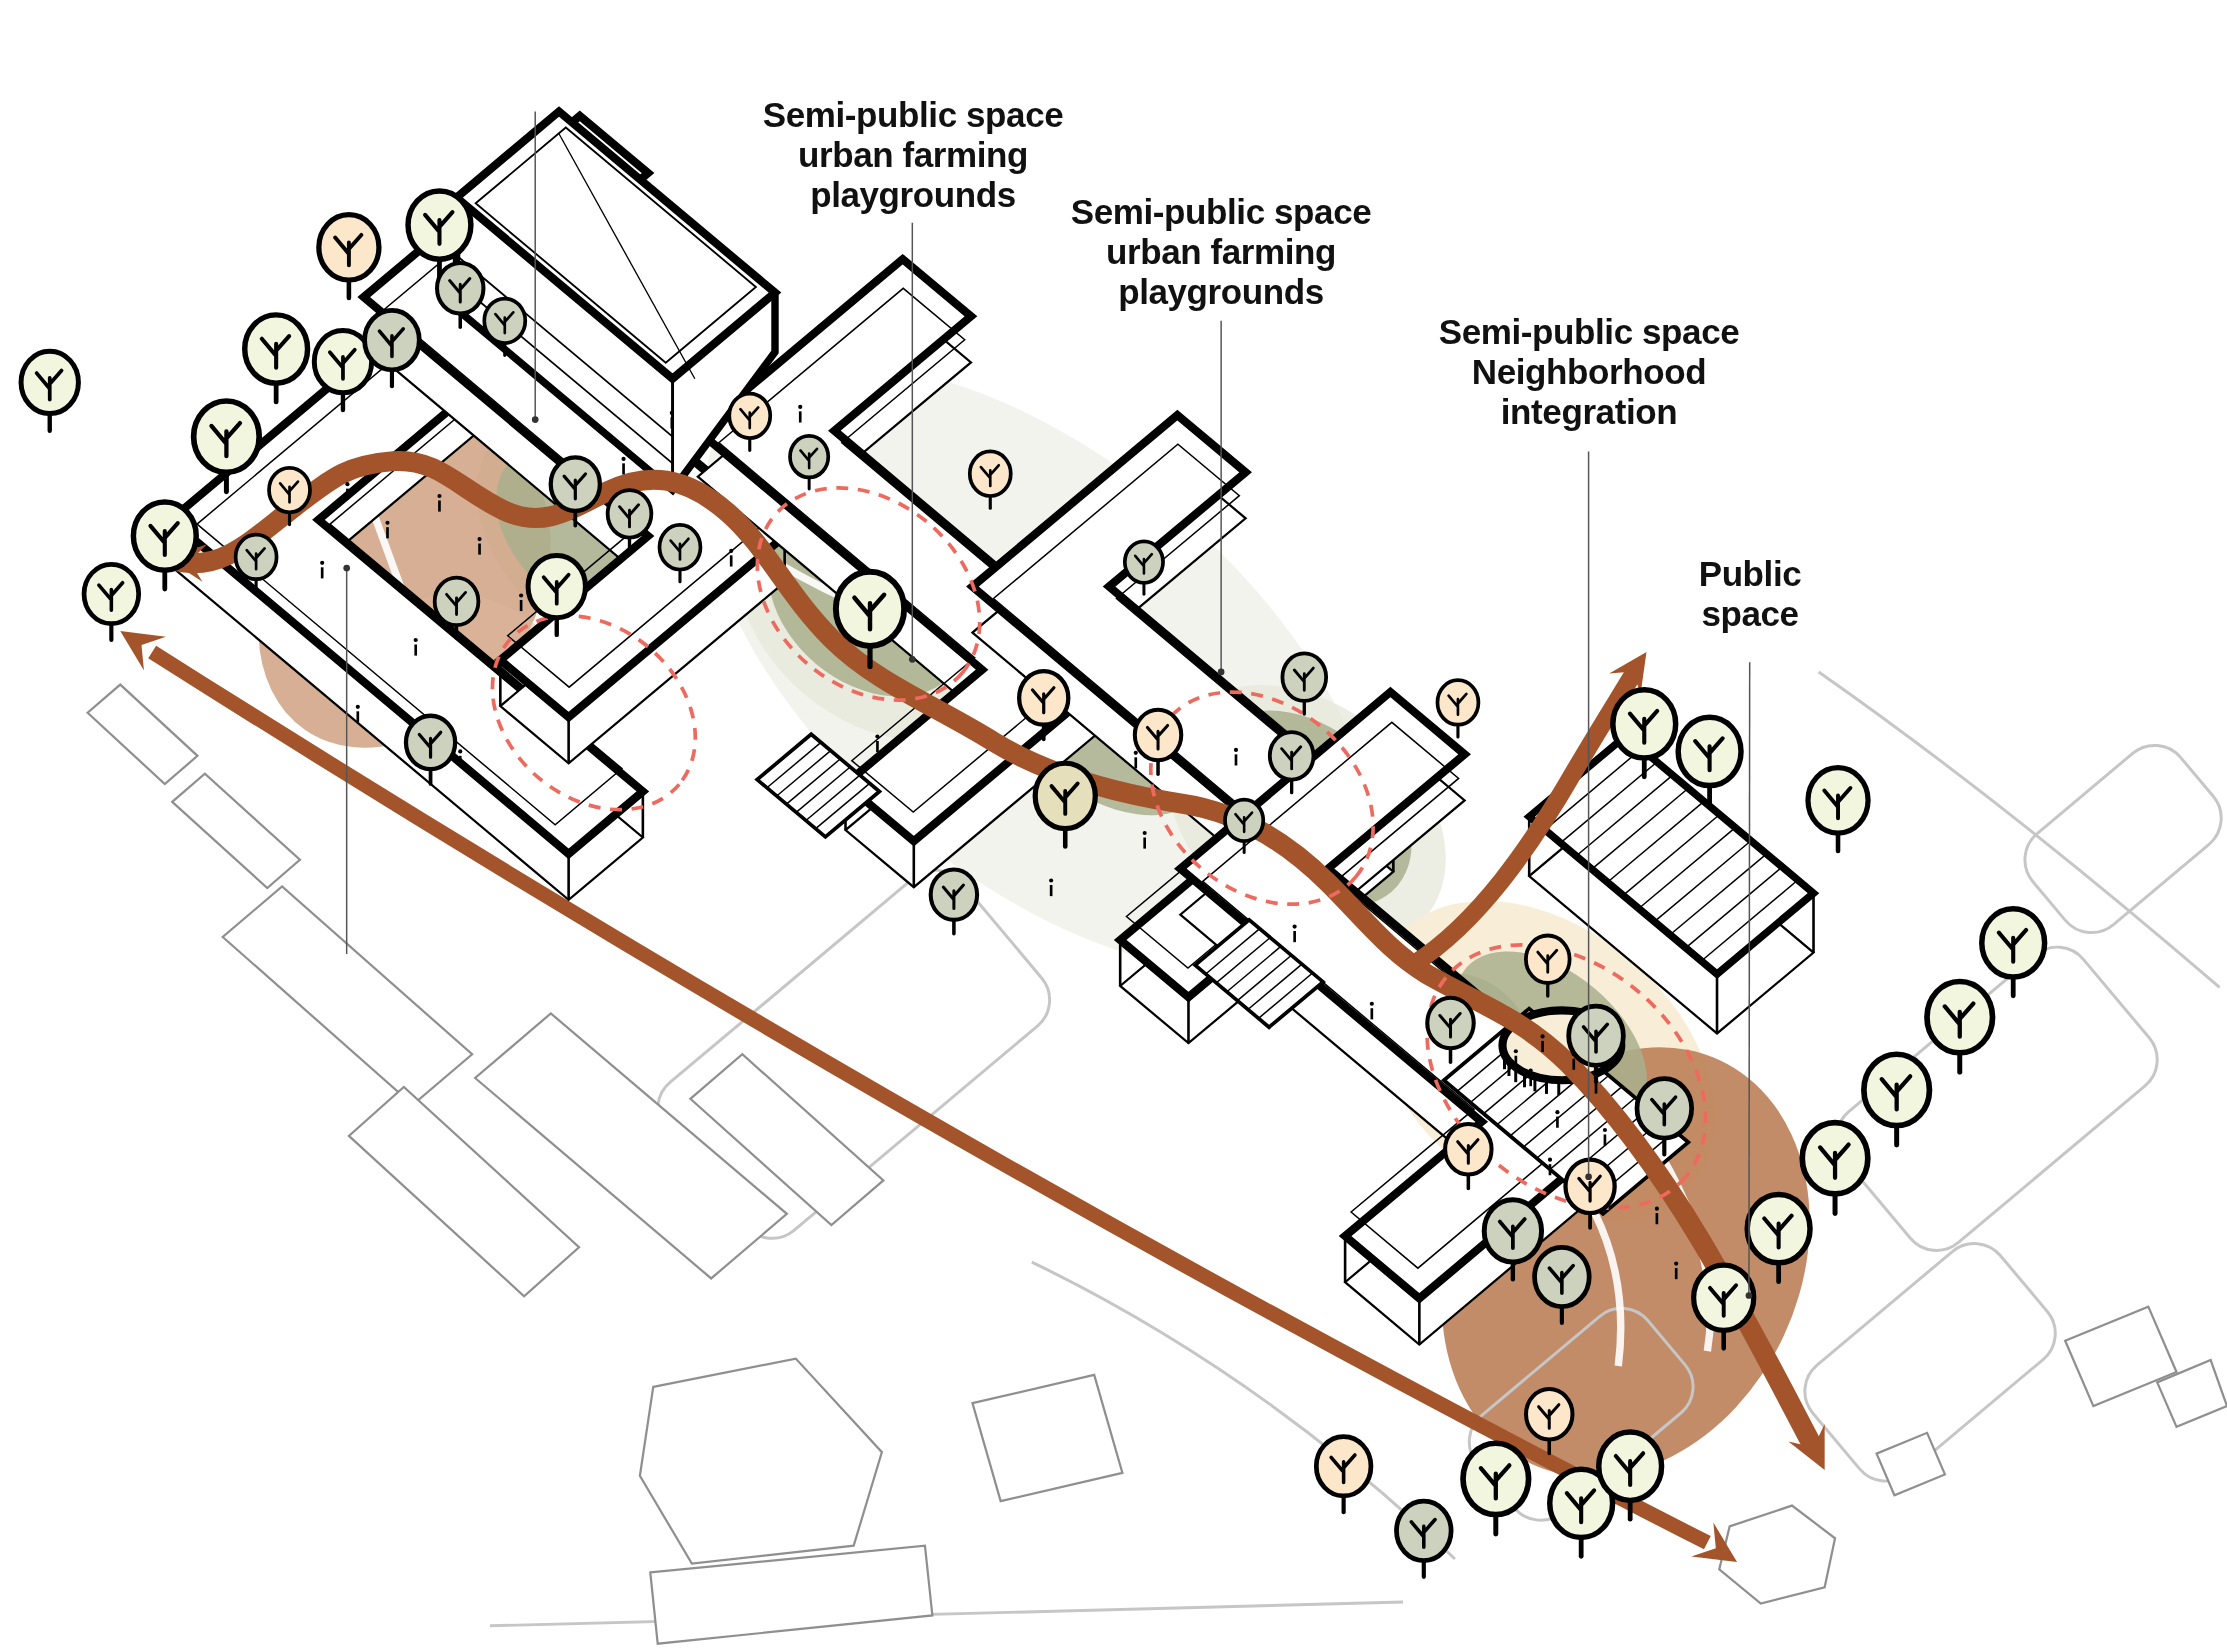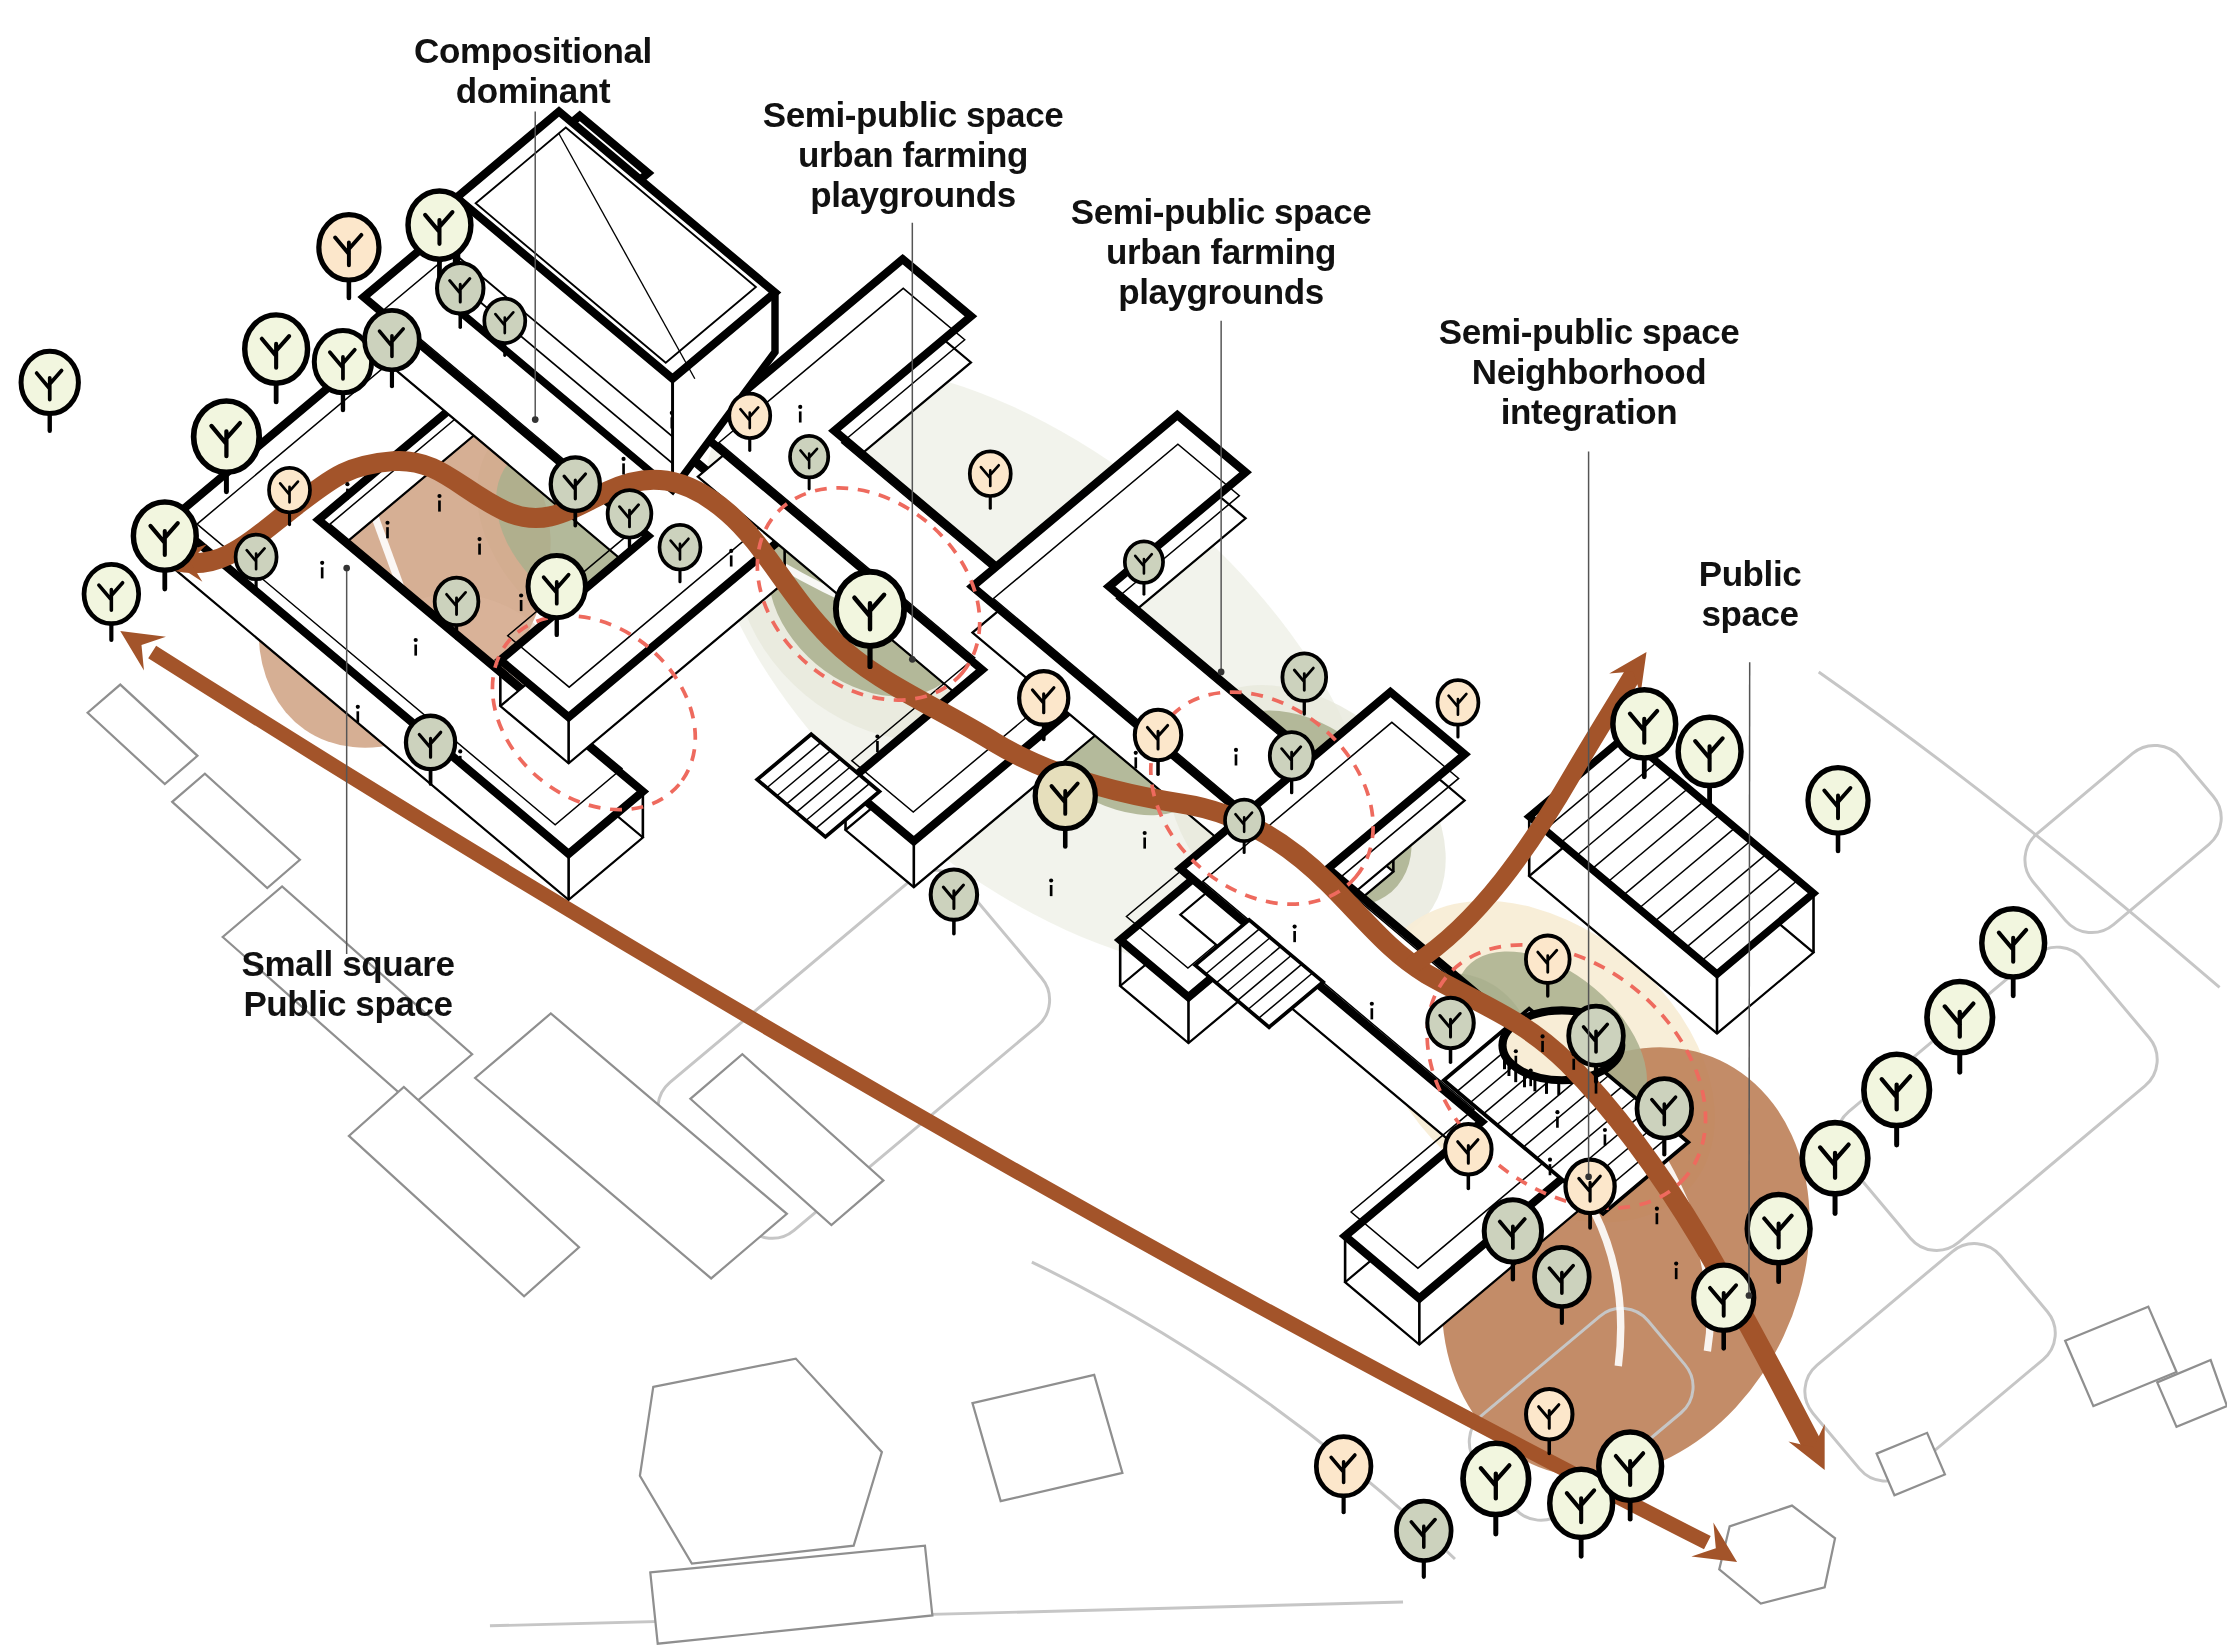--- a/index.html
+++ b/index.html
@@ -601,30 +601,26 @@
       <g>
         <line x1="2357" y1="892" x2="2356" y2="1745" stroke="#555555" stroke-width="2"></line>
         <circle cx="2356" cy="1745" r="4.5" fill="#333"></circle>
       </g>
       <g>
         <line x1="467" y1="1285" x2="467" y2="765" stroke="#555555" stroke-width="2"></line>
         <circle cx="467" cy="765" r="4.5" fill="#333"></circle>
       </g>
     </svg>
 
-<div class="lbl" style="left: 533px; top: 31px;">Compositional
-dominant</div>
 <div class="lbl" style="left: 913px; top: 95px;">Semi-public space
 urban farming
 playgrounds</div>
 <div class="lbl" style="left: 1221px; top: 192px;">Semi-public space
 urban farming
 playgrounds</div>
 <div class="lbl" style="left: 1589px; top: 312px;">Semi-public space
 Neighborhood
 integration</div>
 <div class="lbl" style="left: 1750px; top: 554px;">Public
 space</div>
-<div class="lbl" style="left: 348px; top: 944px;">Small square
-Public space</div>
 
 </div>
 
 
 </body></html>

